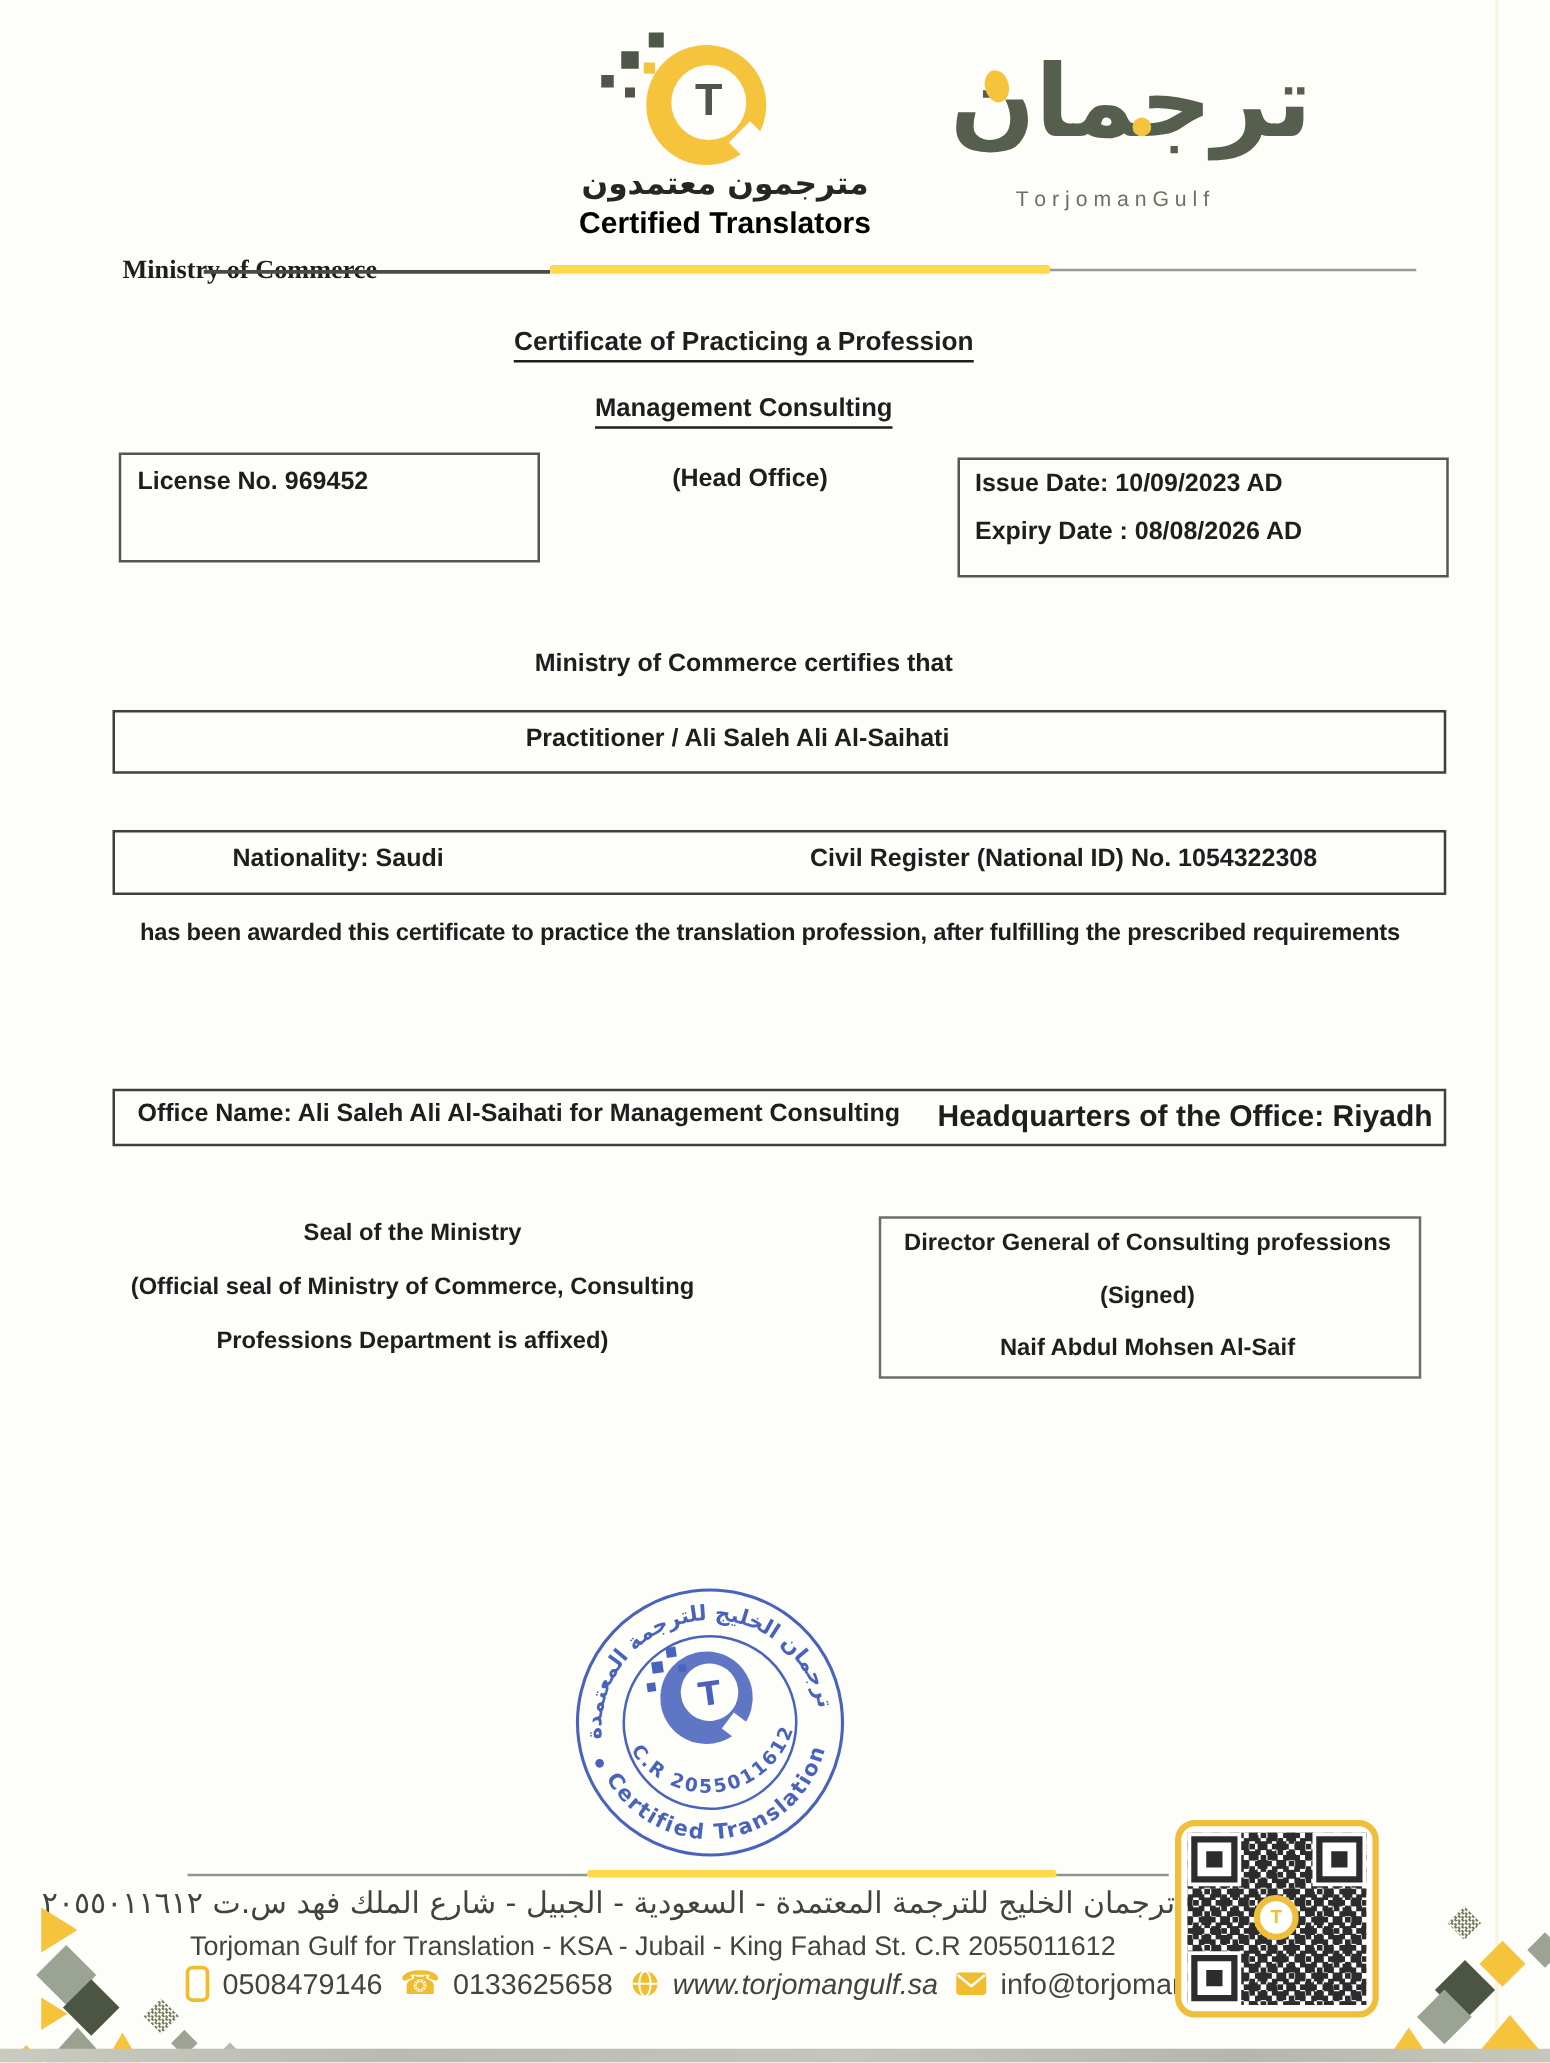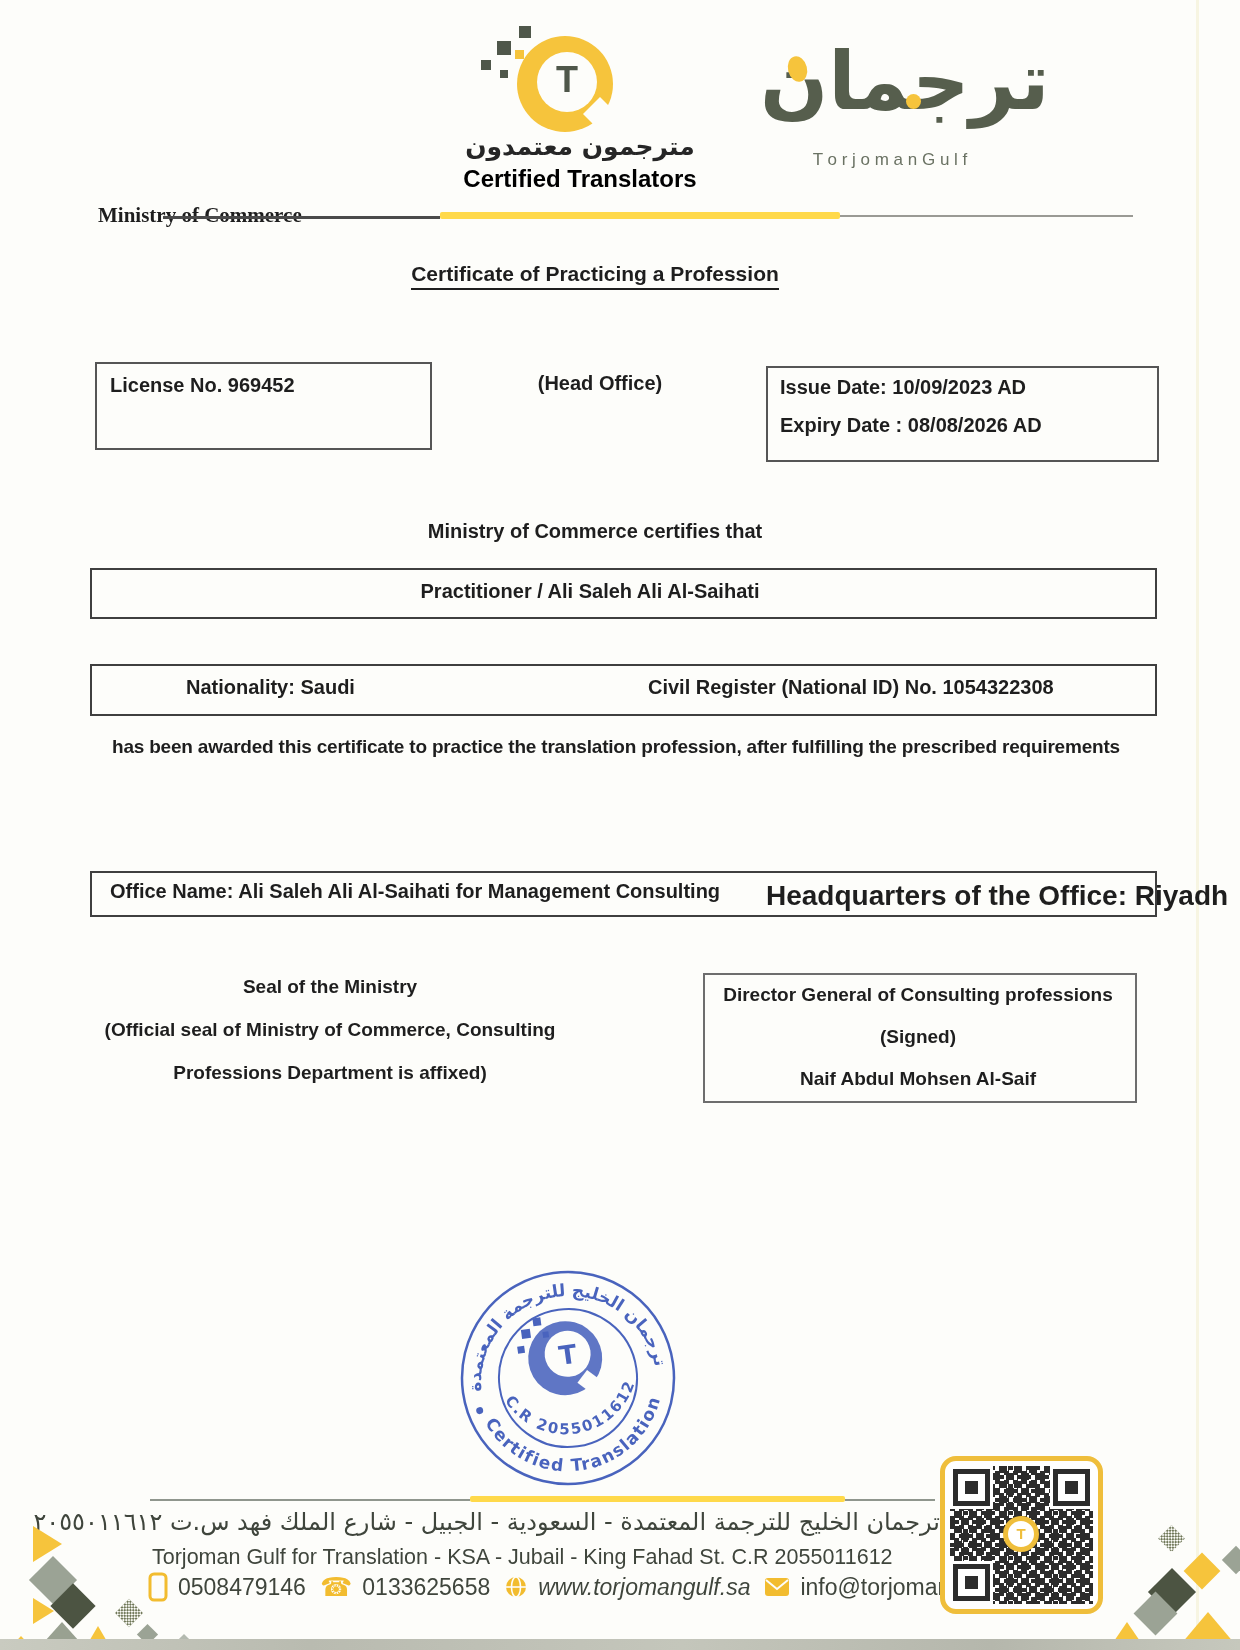--- a/index.html
+++ b/index.html
@@ -49,20 +49,21 @@
     <div class="abs" style="left:906px;top:94px;width:15px;height:15px;border-radius:50%;background:#F6C43C;"></div>
     <div class="abs ctr" style="left:760px;top:150px;width:260px;font-size:17px;color:#6a7263;">T o r j o m a n   G u l f</div>
   </div>
 
   <div class="abs b" style="left:98px;top:203px;font-size:21px;font-family:Liberation Serif, serif;">Ministry of Commerce</div>
   <div class="abs" style="left:163px;top:216px;width:277px;height:2.5px;background:#4a4a4a;"></div>
   <div class="abs" style="left:440px;top:212px;width:400px;height:7px;background:#FFD94A;border-radius:2px;"></div>
   <div class="abs" style="left:840px;top:215px;width:293px;height:2px;background:#9a9a94;"></div>
 
   <div class="abs b ctr" style="left:295px;top:262px;width:600px;font-size:21px;"><span class="u">Certificate of Practicing a Profession</span></div>
+  <div class="abs b ctr" style="left:295px;top:315px;width:600px;font-size:20.5px;"><span class="u">Management Consulting</span></div>
 
   <div class="box" style="left:95px;top:362px;width:333px;height:84px;border-color:#555;"></div>
   <div class="abs b" style="left:110px;top:374px;font-size:20px;">License No. 969452</div>
   <div class="abs b ctr" style="left:490px;top:372px;width:220px;font-size:20px;">(Head Office)</div>
   <div class="box" style="left:766px;top:366px;width:389px;height:92px;border-color:#555;"></div>
   <div class="abs b" style="left:780px;top:376px;font-size:20px;">Issue Date: 10/09/2023 AD</div>
   <div class="abs b" style="left:780px;top:414px;font-size:20px;">Expiry Date : 08/08/2026 AD</div>
 
   <div class="abs b ctr" style="left:295px;top:520px;width:600px;font-size:20px;">Ministry of Commerce certifies that</div>
 
@@ -70,21 +71,21 @@
   <div class="abs b ctr" style="left:90px;top:580px;width:1000px;font-size:20px;">Practitioner / Ali Saleh Ali Al-Saihati</div>
 
   <div class="box" style="left:90px;top:664px;width:1063px;height:48px;border-color:#3f3f3f;"></div>
   <div class="abs b" style="left:186px;top:676px;font-size:20px;">Nationality: Saudi</div>
   <div class="abs b" style="left:648px;top:676px;font-size:20px;">Civil Register (National ID) No. 1054322308</div>
 
   <div class="abs b" style="left:112px;top:736px;font-size:19px;white-space:nowrap;letter-spacing:-0.2px;">has been awarded this certificate to practice the translation profession, after fulfilling the prescribed requirements</div>
 
   <div class="box" style="left:90px;top:871px;width:1063px;height:42px;border-color:#3f3f3f;"></div>
   <div class="abs b" style="left:110px;top:880px;font-size:20px;">Office Name: Ali Saleh Ali Al-Saihati for Management Consulting</div>
-  <div class="abs b" style="left:750px;top:880px;font-size:28px;margin-left:16px;">Headquarters of the Office: Riyadh</div>
+  <div class="abs b" style="left:750px;top:880px;font-size:24px;">Headquarters of the Office: Riyadh</div>
 
   <div class="abs b ctr" style="left:80px;top:976px;width:500px;font-size:19px;">Seal of the Ministry</div>
   <div class="abs b ctr" style="left:80px;top:1019px;width:500px;font-size:19px;">(Official seal of Ministry of Commerce, Consulting</div>
   <div class="abs b ctr" style="left:80px;top:1062px;width:500px;font-size:19px;">Professions Department is affixed)</div>
 
   <div class="box" style="left:703px;top:973px;width:430px;height:126px;border-color:#6d6d6d;"></div>
   <div class="abs b ctr" style="left:703px;top:984px;width:430px;font-size:19px;">Director General of Consulting professions</div>
   <div class="abs b ctr" style="left:703px;top:1026px;width:430px;font-size:19px;">(Signed)</div>
   <div class="abs b ctr" style="left:703px;top:1068px;width:430px;font-size:19px;">Naif Abdul Mohsen Al-Saif</div>
 

